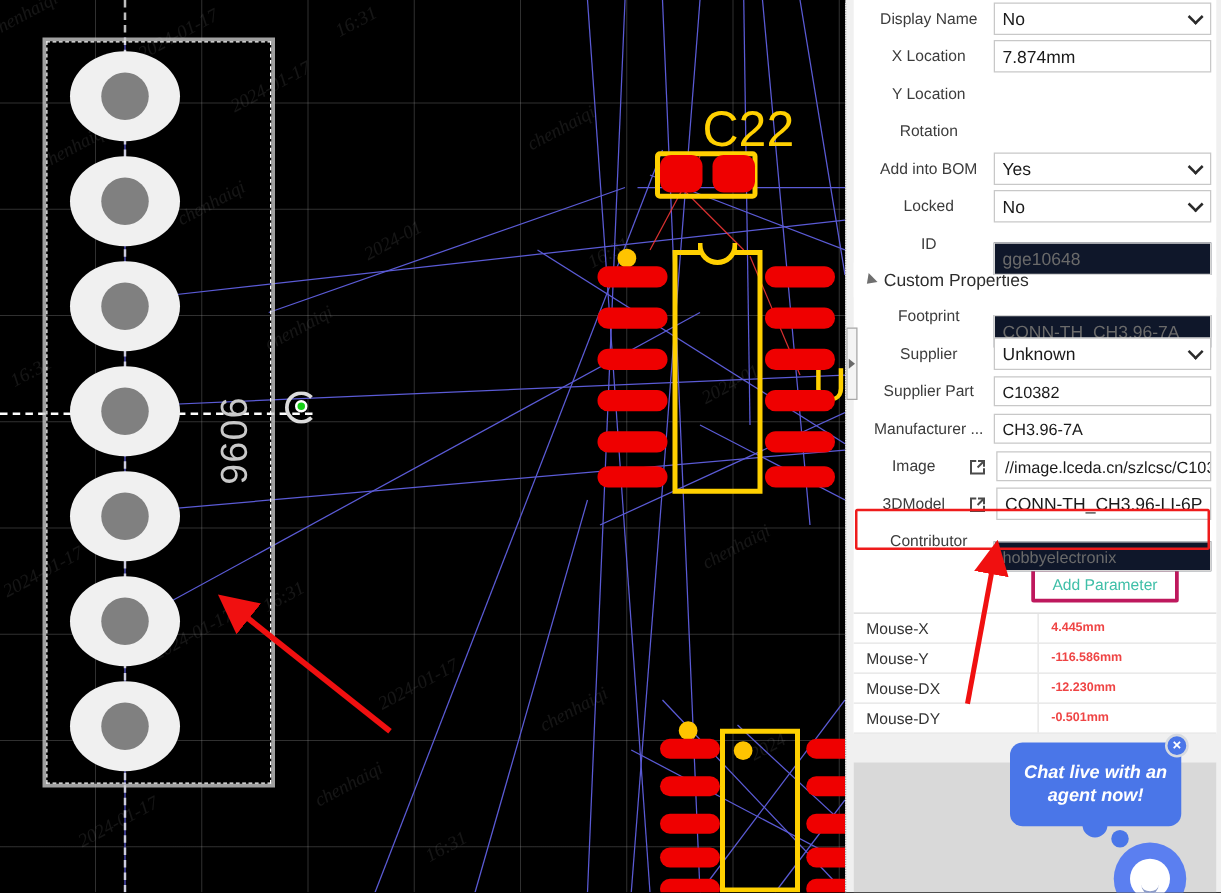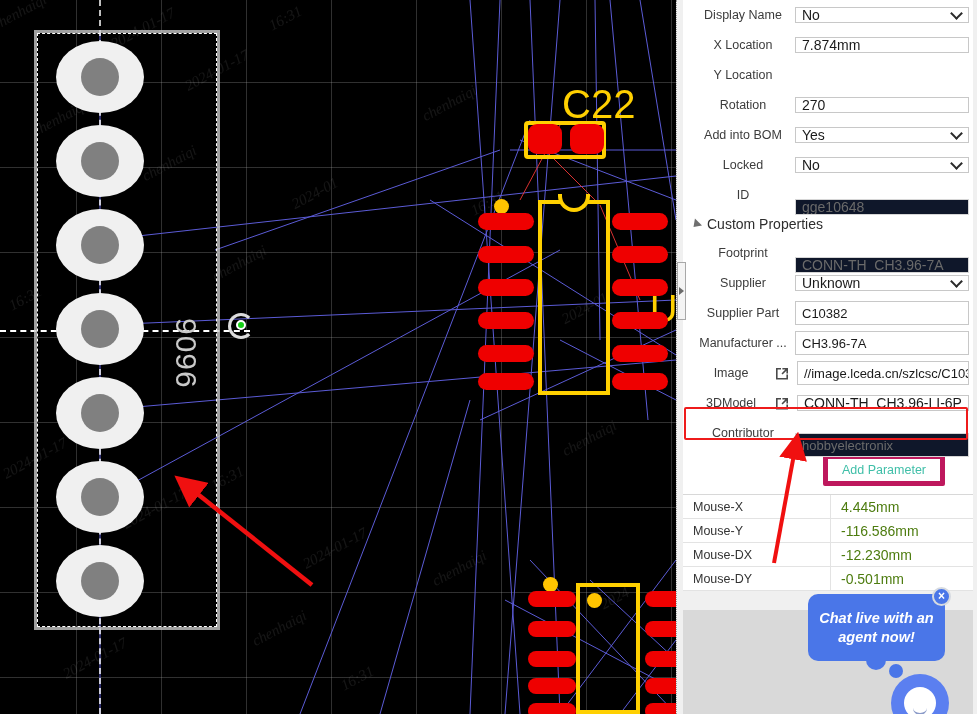--- a/index.html
+++ b/index.html
@@ -161,21 +161,21 @@
     white-space: nowrap;
   }
   .pfield.readonly { background: #0f172a; border-color: #d6d6d6; color: #6a6a6a; margin-top: 24px; }
   .pfield .chev {
     position: absolute; right: 7px; top: 50%;
     width: 9px; height: 9px; margin-top: -6px;
     border-right: 2px solid #2a2a2a;
     border-bottom: 2px solid #2a2a2a;
     transform: rotate(45deg);
   }
-  .pfield.big { height: 16px; font-size: 14px; }
+  .pfield.big { height: 26px; font-size: 14px; }
   .link-icon {
     flex: 0 0 22px;
     display: flex; align-items: center; justify-content: center;
     margin-right: 4px;
     color: #4a4a4a;
   }
   .section-head {
     display: flex; align-items: center;
     height: 28px;
     padding-left: 8px;
@@ -188,21 +188,21 @@
     border-left: 5px solid transparent;
     border-right: 5px solid transparent;
     border-top: 7px solid #6f6f6f;
     margin-right: 6px;
     transform: rotate(45deg);
   }
   #addparam-wrap { padding: 6px 0 8px 112px; background: #fff; }
   #addparam {
     display: inline-block;
     padding: 4px 14px;
-    border: 5px solid #be185d;
+    border: 3px solid #be185d;
     color: #3fbfa8;
     background: #ffffff;
     font-size: 12.5px;
     border-radius: 2px;
   }
   
   #hl-3dmodel {
     position: absolute;
     left: 7px; top: 407px;
     width: 284px; height: 33px;
@@ -215,22 +215,22 @@
   .mrow { display: flex; height: 24px; border-bottom: 1px solid #e3e3e3; }
   .mkey {
     flex: 0 0 148px;
     padding-left: 10px;
     font-size: 12.5px; color: #333;
     display: flex; align-items: center;
     border-right: 1px solid #e3e3e3;
   }
   .mval {
     flex: 1 1 auto; padding-left: 10px;
-    font-size: 14px; color: #4d7c0f;
-    display: flex; align-items: center;
+    font-size: 10px; color: #ef4444;
+    display: flex; align-items: center; font-weight: bold;
   }
   #panel-gray-fill {
     position: absolute; left: 6px; right: 4px; top: 610px; bottom: 0;
     background: #d9d9d9;
   }
   
   #collapse-handle {
     position: absolute; left: 0px; top: 262px;
     width: 9px; height: 58px;
     background: #f4f4f4;
@@ -449,23 +449,20 @@
           <div class="plabel">X Location</div>
           <div class="pfield big">
             <span>7.874mm</span>
           </div>
         </div>
         <div class="prow">
           <div class="plabel">Y Location</div>
         </div>
         <div class="prow">
           <div class="plabel">Rotation</div>
-          <div class="pfield big">
-            <span>270</span>
-          </div>
         </div>
         <div class="prow">
           <div class="plabel">Add into BOM</div>
           <div class="pfield big">
             <span>Yes</span>
             <span class="chev"></span>
           </div>
         </div>
         <div class="prow">
           <div class="plabel">Locked</div>

